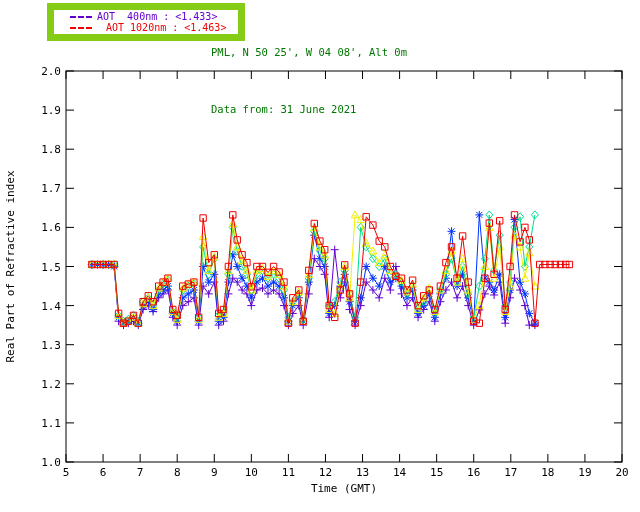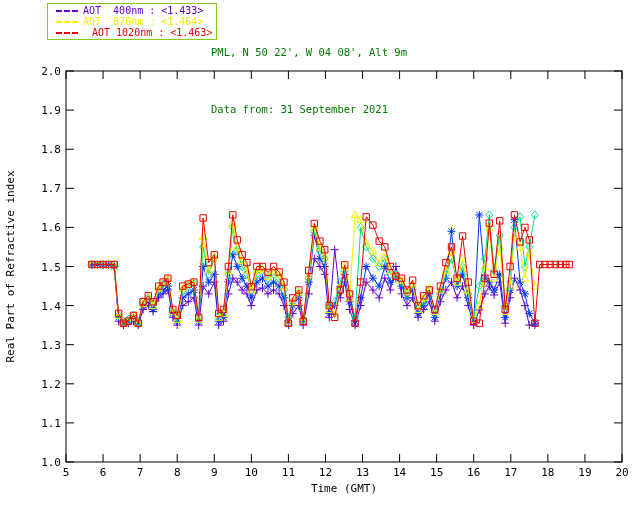--- a/index.html
+++ b/index.html
@@ -1,49 +1,45 @@
 <!DOCTYPE html>
 <html><head>
 <meta charset="utf-8">
 <style>
   html,body{margin:0;padding:0;background:#ffffff;}
   .page{position:relative;width:640px;height:512px;background:#fff;overflow:hidden;
         font-family:"DejaVu Sans Mono",monospace;}
-  .legend{position:absolute;left:47px;top:3px;width:160px;border:1px solid #84cc16;
-          background:#fff;padding:1px 4px;z-index:2;}
+  .legend{position:absolute;left:47px;top:3px;width:160px;border:7px solid #84cc16;
+          background:#fff;padding:1px 12px;z-index:2;}
   .legend-row{display:flex;align-items:center;height:11px;padding:0 4px;}
   .legend-dash{display:inline-block;width:22px;border-top:2px dashed currentColor;margin-right:5px;flex:0 0 auto;}
   .legend-text{font-size:10px;white-space:pre;letter-spacing:0px;}
   .hdr{position:absolute;left:211px;top:5px;color:#007700;font-size:10.5px;line-height:19px;white-space:pre;z-index:2;}
   svg{position:absolute;left:0;top:0;}
   svg text{font-family:"DejaVu Sans Mono",monospace;}
 </style>
 </head>
 <body>
 
 <div class="page">
 
   <div class="legend" id="legend">
       <div class="legend-row">
         <span class="legend-dash" style="color: rgb(98, 0, 208);"></span>
         <span class="legend-text" style="color: rgb(98, 0, 208);">AOT  400nm : &lt;1.433&gt;</span>
       </div>
       <div class="legend-row">
-        <span class="legend-dash" style="color: rgb(240, 240, 0);"></span>
-        <span class="legend-text" style="color: rgb(240, 240, 0);">AOT  870nm : &lt;1.464&gt;</span>
-      </div>
-      <div class="legend-row">
         <span class="legend-dash" style="color: rgb(238, 0, 0);"></span>
         <span class="legend-text" style="color: rgb(238, 0, 0); margin-left: 9px;">AOT 1020nm : &lt;1.463&gt;</span>
       </div>
     </div>
 
   <div class="hdr" style="color: rgb(0, 119, 0);">
-    <div>PML, N 50 22', W 04 08', Alt 9m</div>
-    <div>Data from: 31 September 2021</div>
+    <div>PML, N 50 25', W 04 08', Alt 0m</div>
+    <div>Data from: 31 June 2021</div>
   </div>
 
   <svg id="plot" width="640" height="512" viewBox="0 0 640 512">
       <rect x="66" y="71" width="556" height="391" fill="none" stroke="#000000" stroke-width="1"></rect>
       <line x1="66" y1="462" x2="66" y2="454" stroke="#000000" stroke-width="1"></line>
       <line x1="66" y1="71" x2="66" y2="79" stroke="#000000" stroke-width="1"></line>
       <text x="66" y="476" font-size="11" fill="#000000" text-anchor="middle">5</text>
       <line x1="103.06666666666666" y1="462" x2="103.06666666666666" y2="454" stroke="#000000" stroke-width="1"></line>
       <line x1="103.06666666666666" y1="71" x2="103.06666666666666" y2="79" stroke="#000000" stroke-width="1"></line>
       <text x="103.06666666666666" y="476" font-size="11" fill="#000000" text-anchor="middle">6</text>

